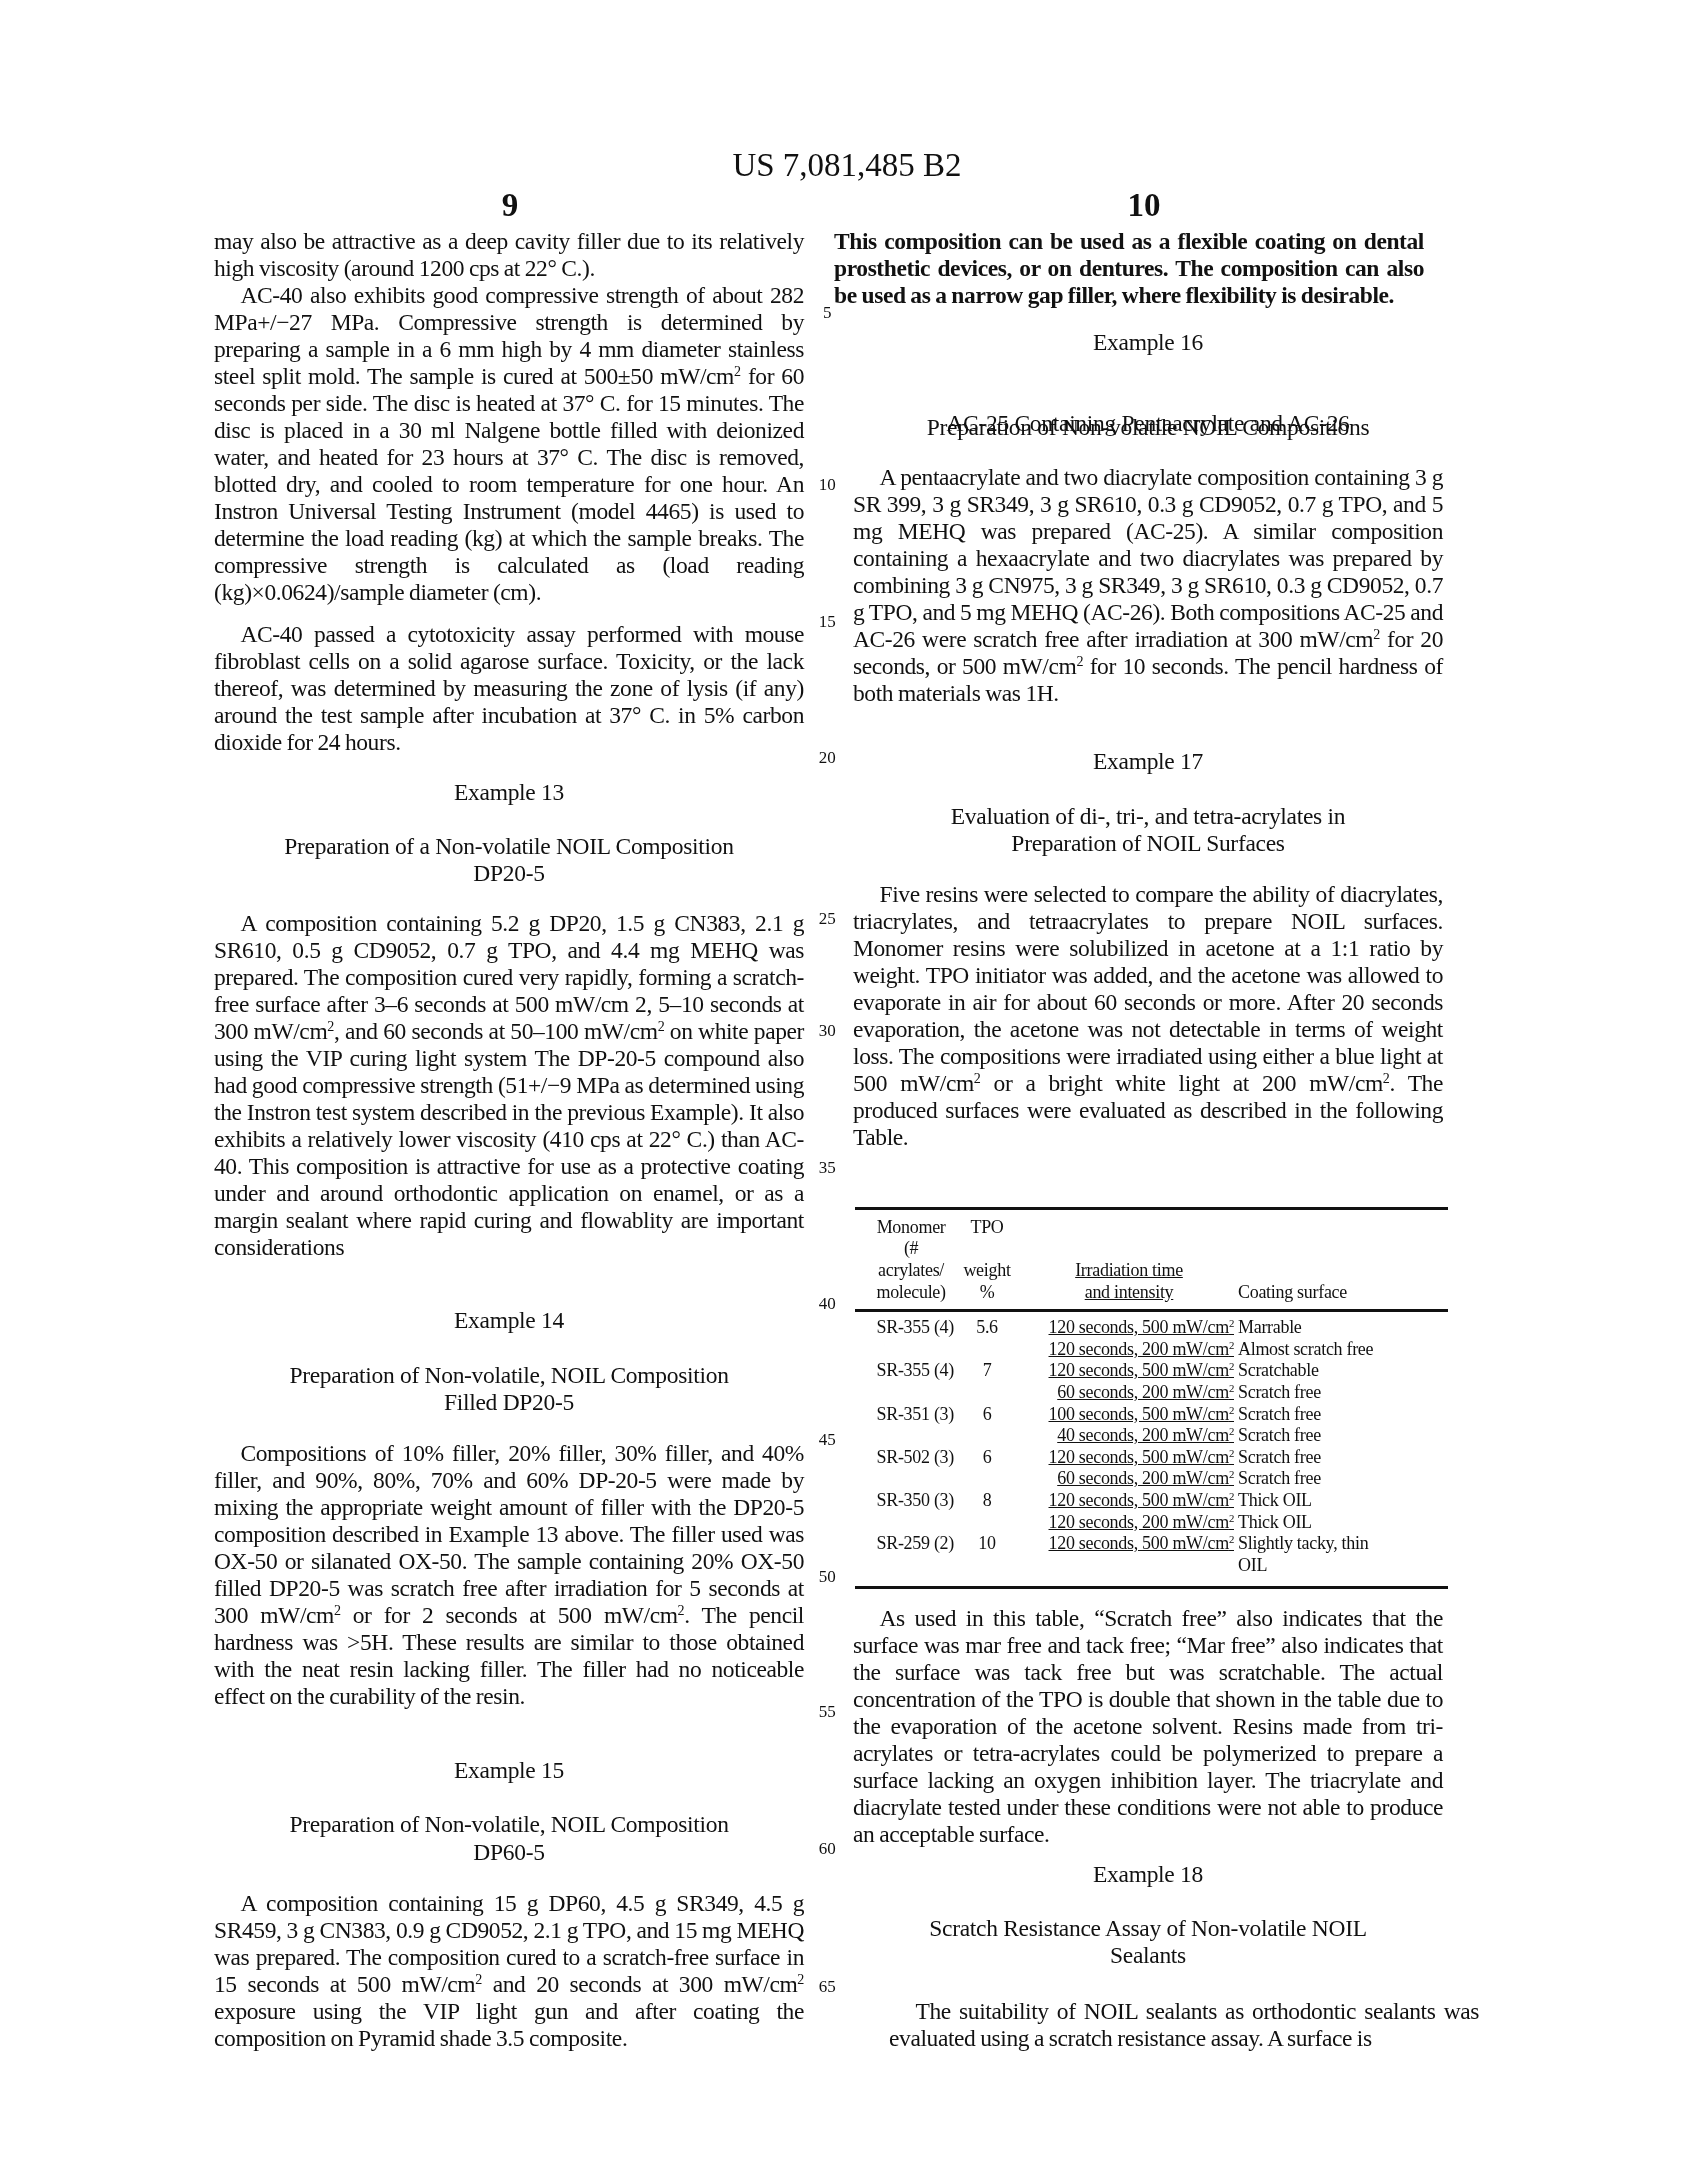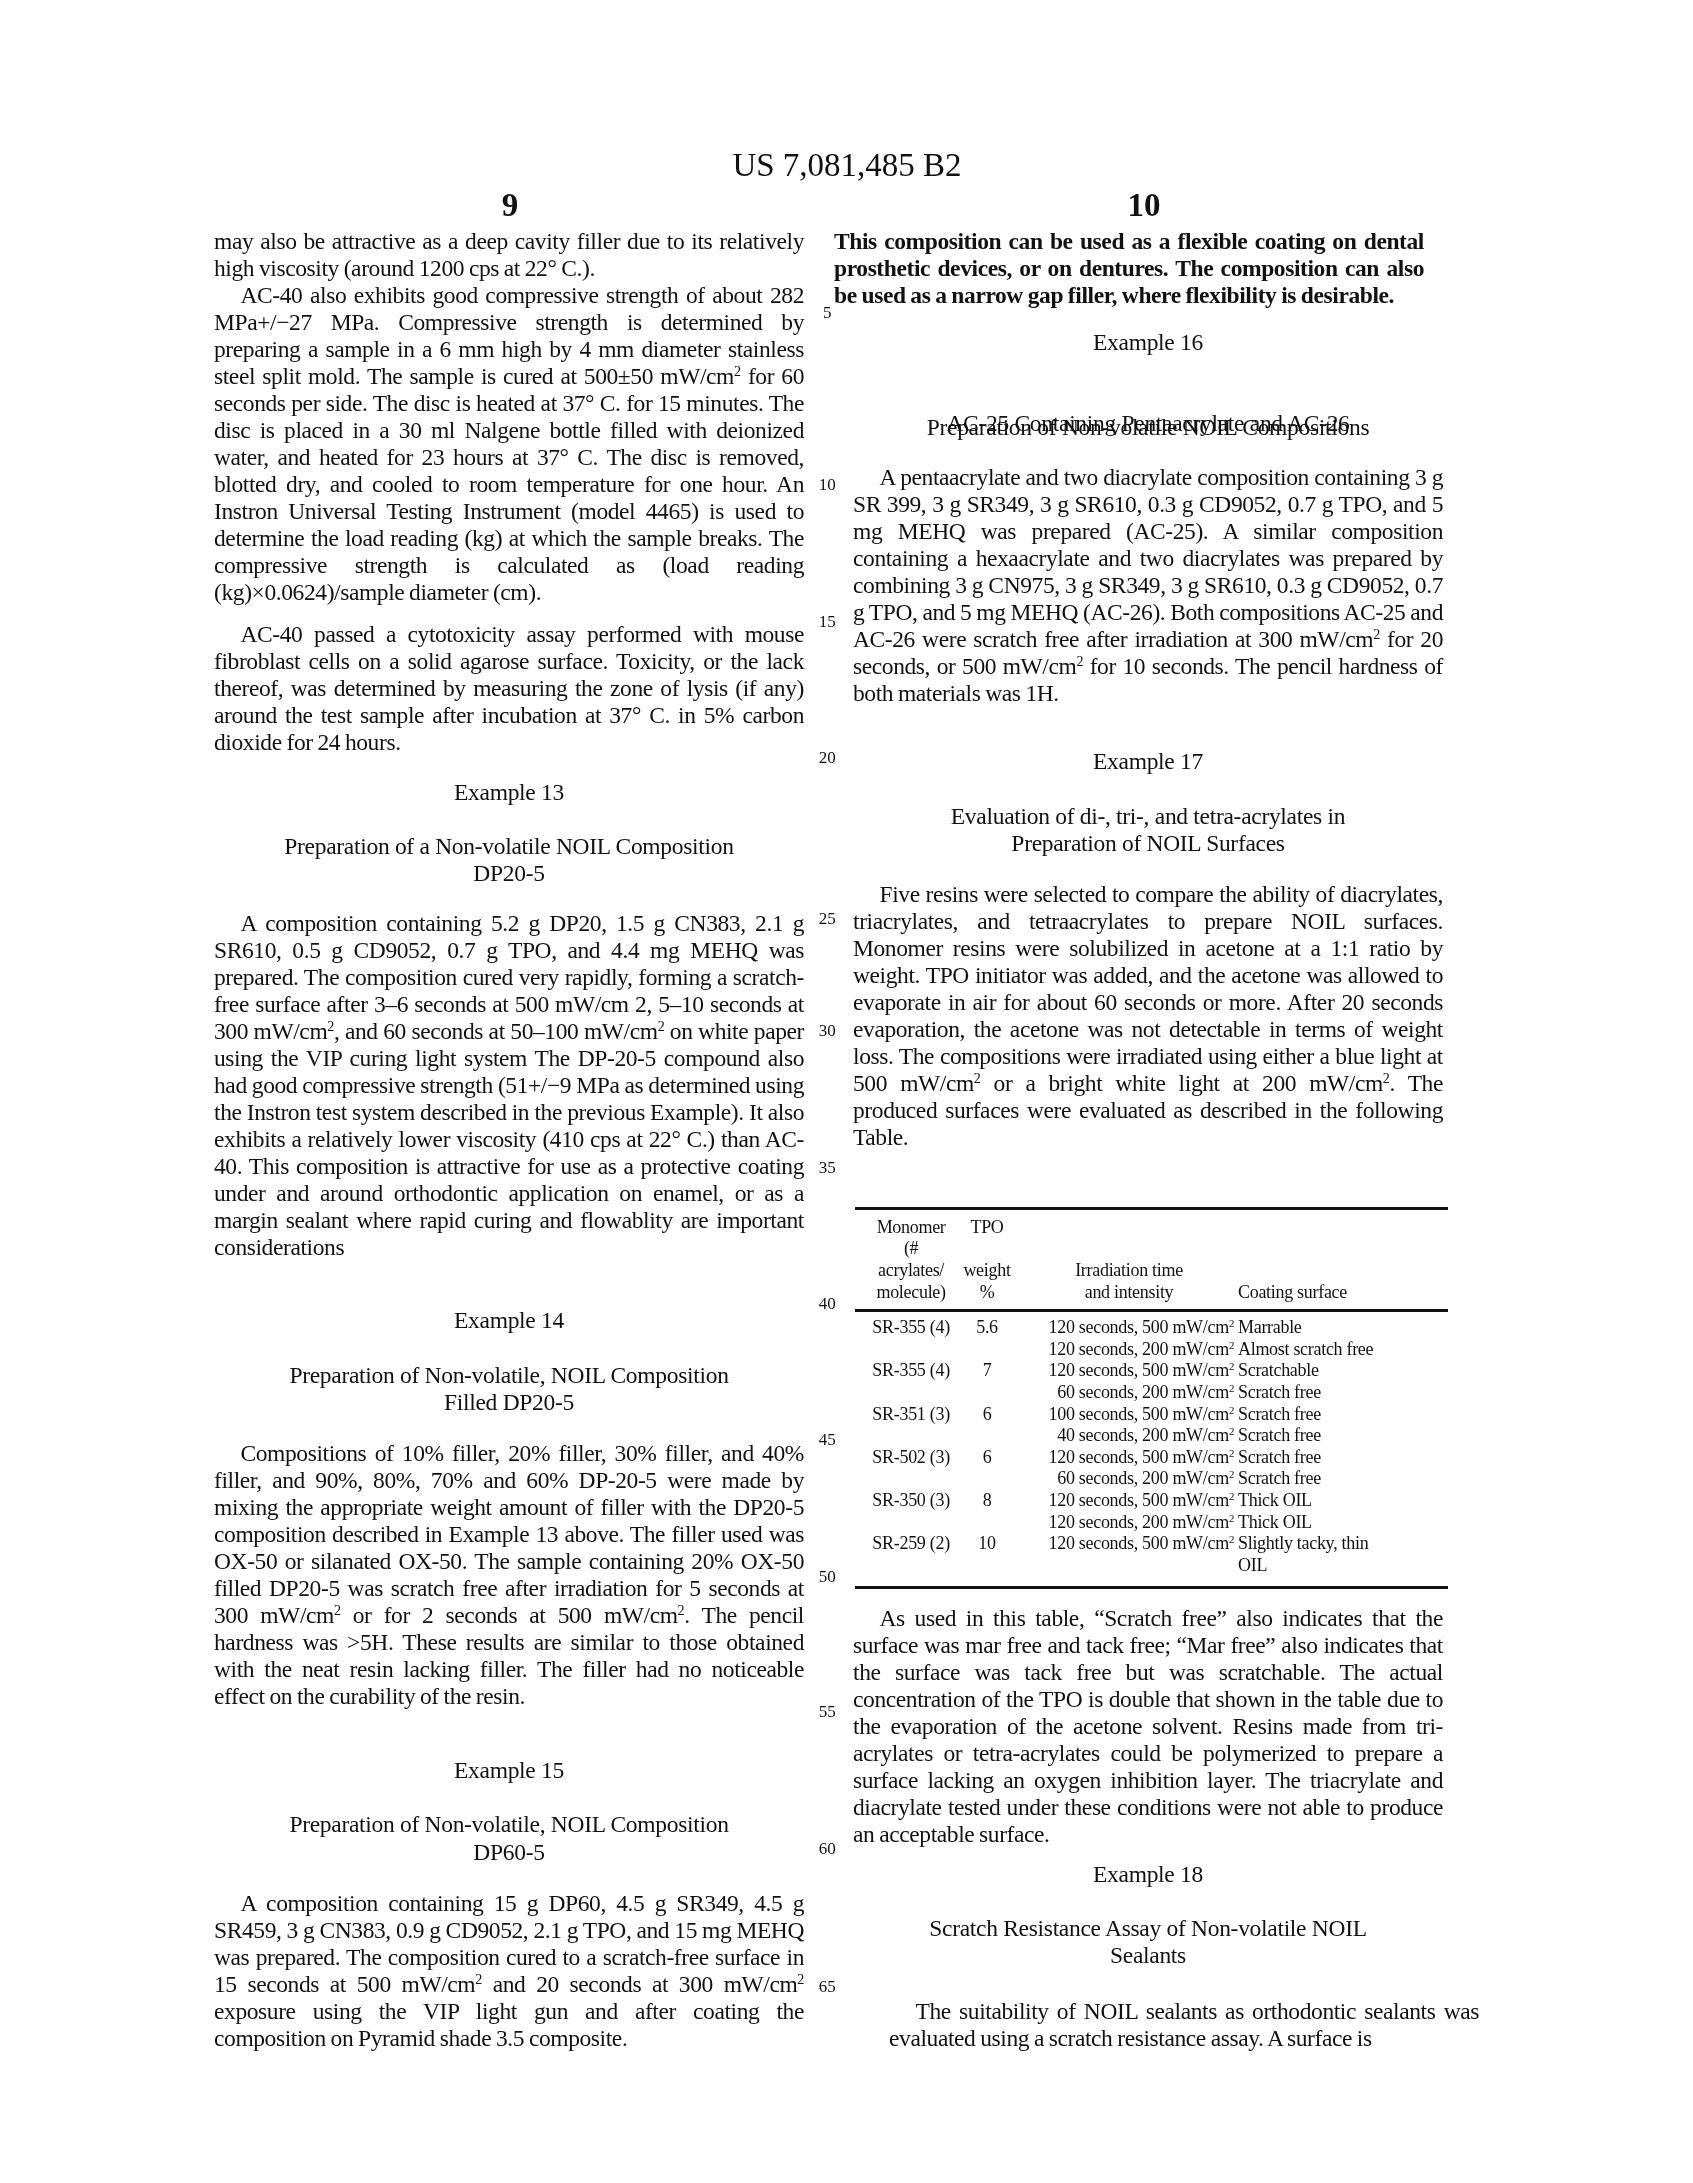--- a/index.html
+++ b/index.html
@@ -10,23 +10,23 @@
   .colnum { font-weight:bold; font-size:33px; top:187px; width:132px; text-align:center; }
   .col { width:590px; }
   .para { position:absolute; font-size:23.5px; line-height:27px; text-align:justify;
           text-align-last:left; letter-spacing:-0.4px; word-spacing:-0.7px; }
   .heading { position:absolute; font-size:23.5px; line-height:27px; text-align:center; letter-spacing:-0.3px; }
   .ln { position:absolute; left:814px; font-size:17px; width:26.5px; text-align:center; }
   sup { font-size:0.6em; line-height:0; vertical-align:0.55em; }
   .tbl { position:absolute; left:855px; top:1207px; width:593px; font-size:18px; letter-spacing:-0.3px; }
   .rule { height:3.3px; background:#111; width:100%; }
   .trow { display:flex; line-height:21.6px; }
-  .c1 { width:99px; text-align:center; padding-left:13.2px; box-sizing:border-box; }
+  .c1 { width:99px; text-align:right; padding-left:13.2px; box-sizing:border-box; }
   .c2 { width:66px; text-align:center; }
-  .c3 { width:218px; text-align:right; padding-right:4px; box-sizing:border-box; }
+  .c3 { width:218px; text-align:right; padding-right:4px; box-sizing:border-box;text-decoration:underline; }
   .c4 { width:209px; text-align:left; }
   .thead .c1, .thead .c2, .thead .c3 { text-align:center; }
   .thead { padding:6.6px 0 5.3px 0; }
   .thead .c3 { padding-right:0; }
   .tbody { padding:5.3px 0 9.3px 0; }
 </style>
 </head>
 <body>
 
 <div class="abs hdr">US 7,081,485 B2</div>

